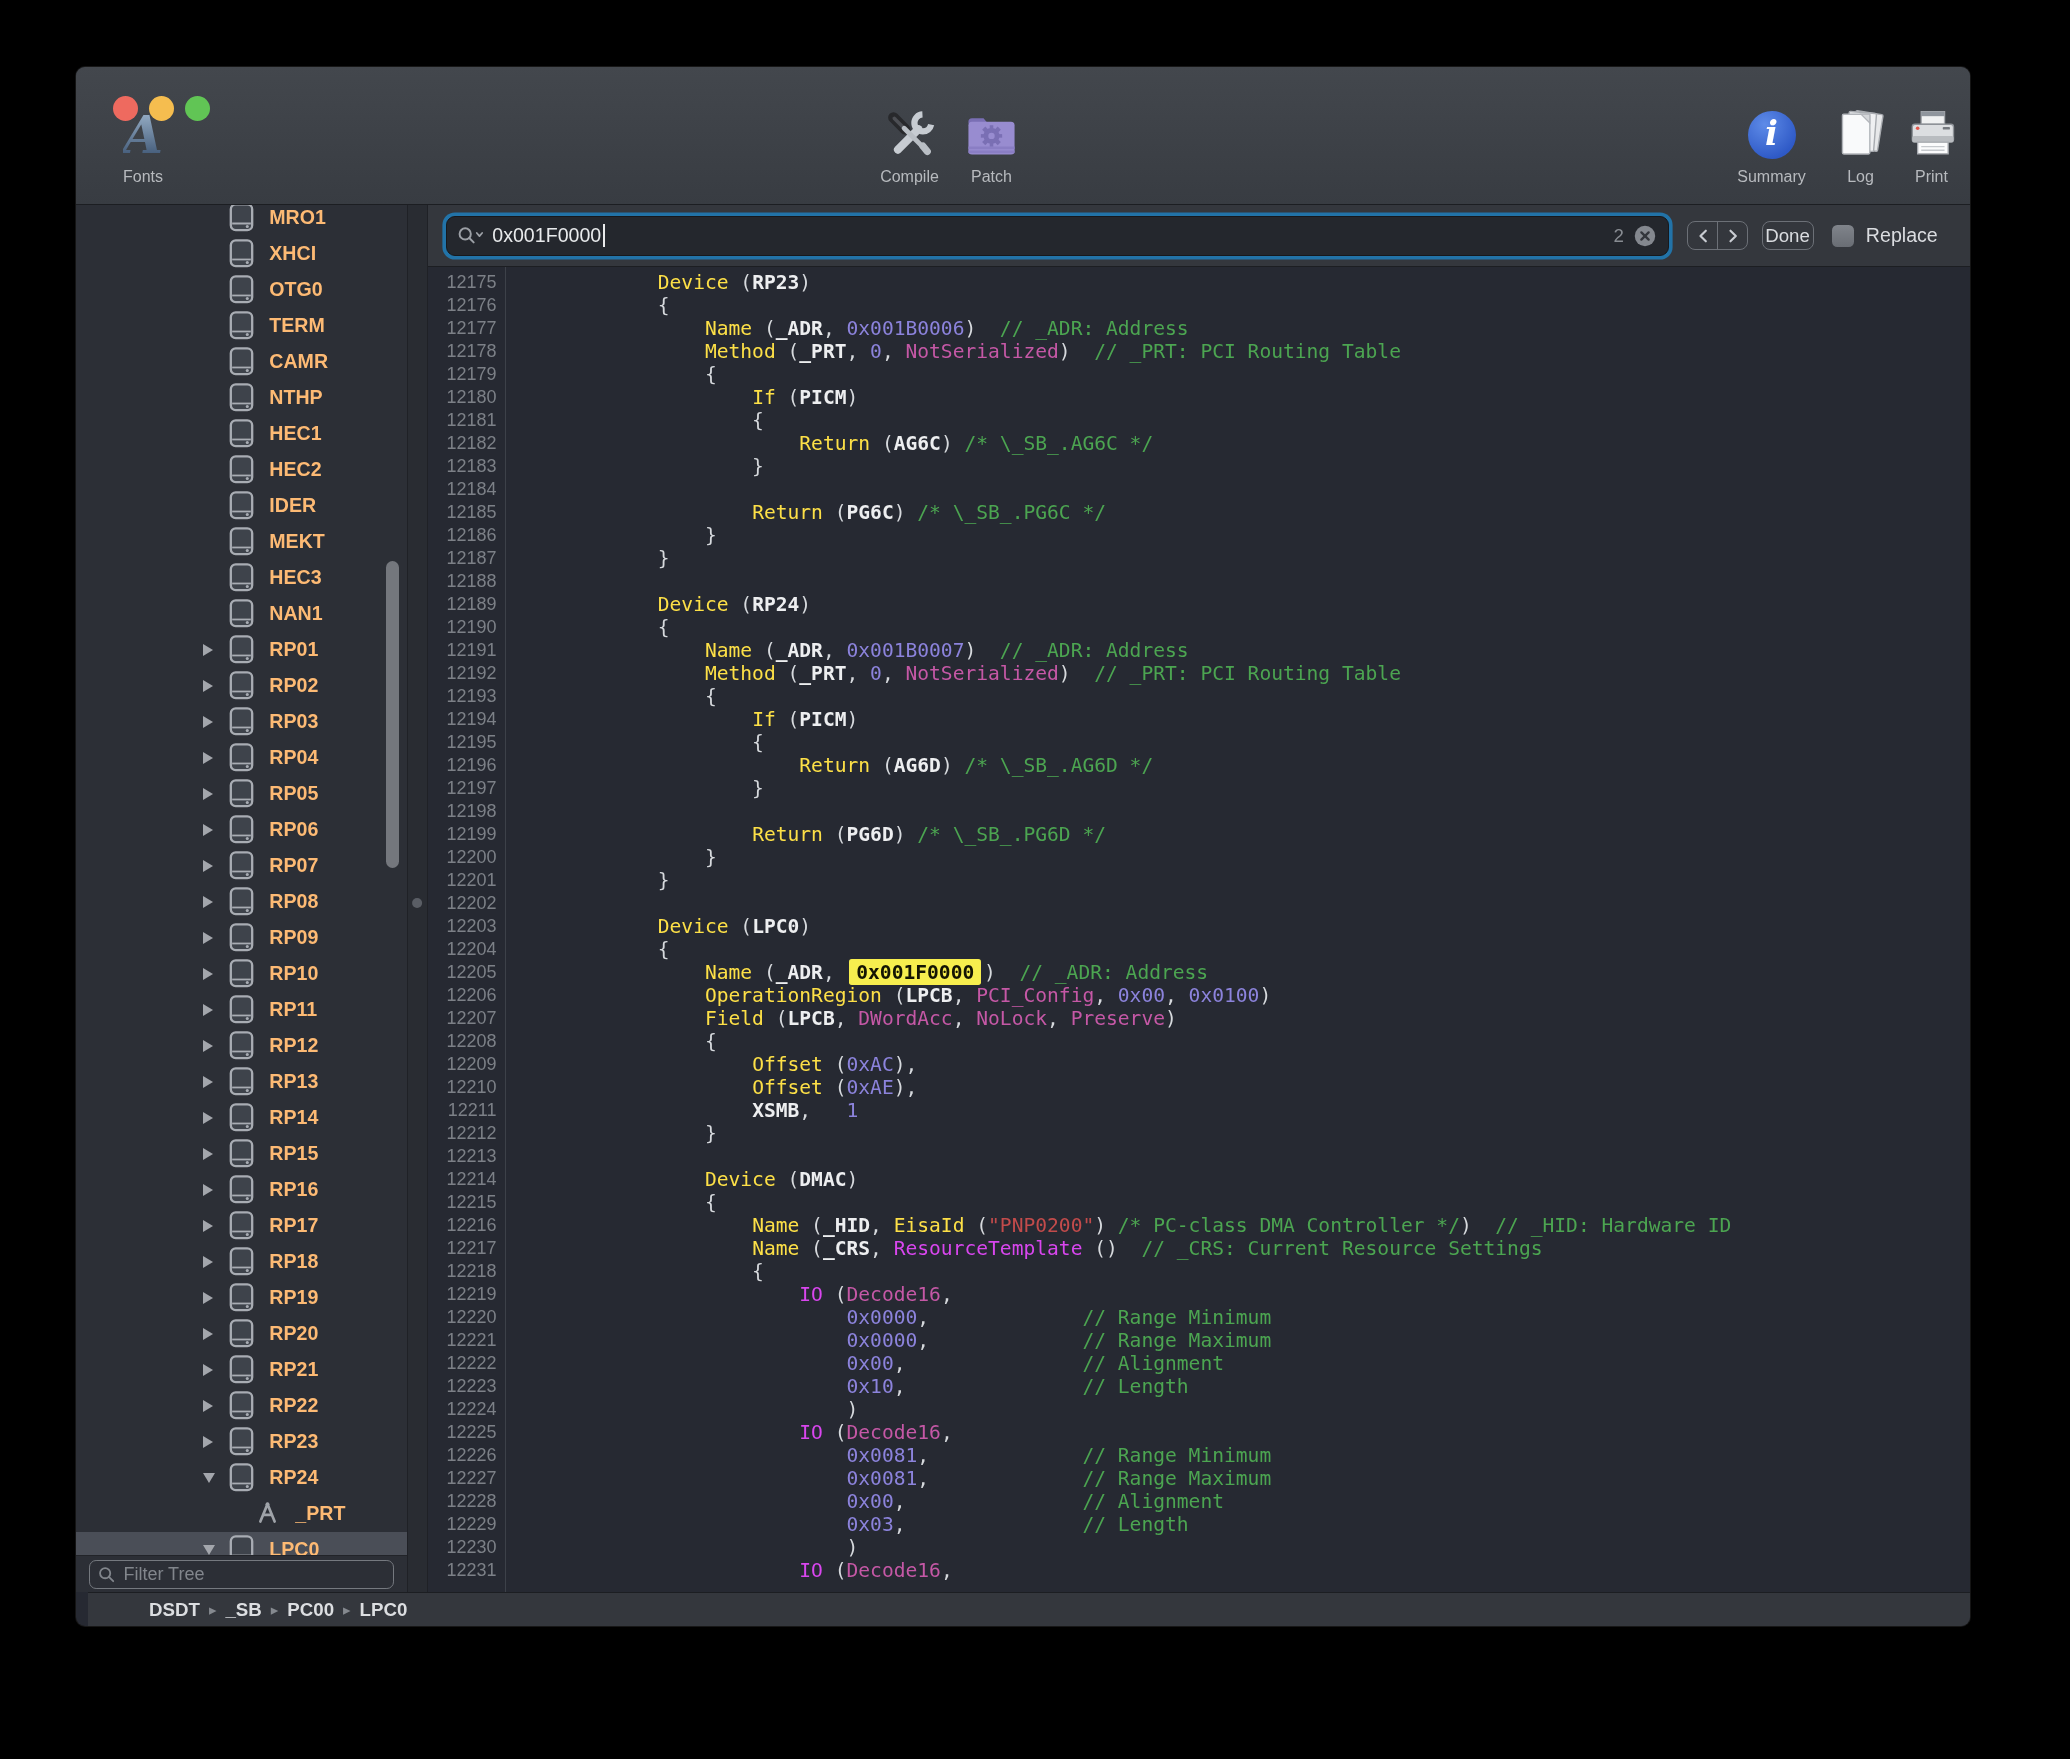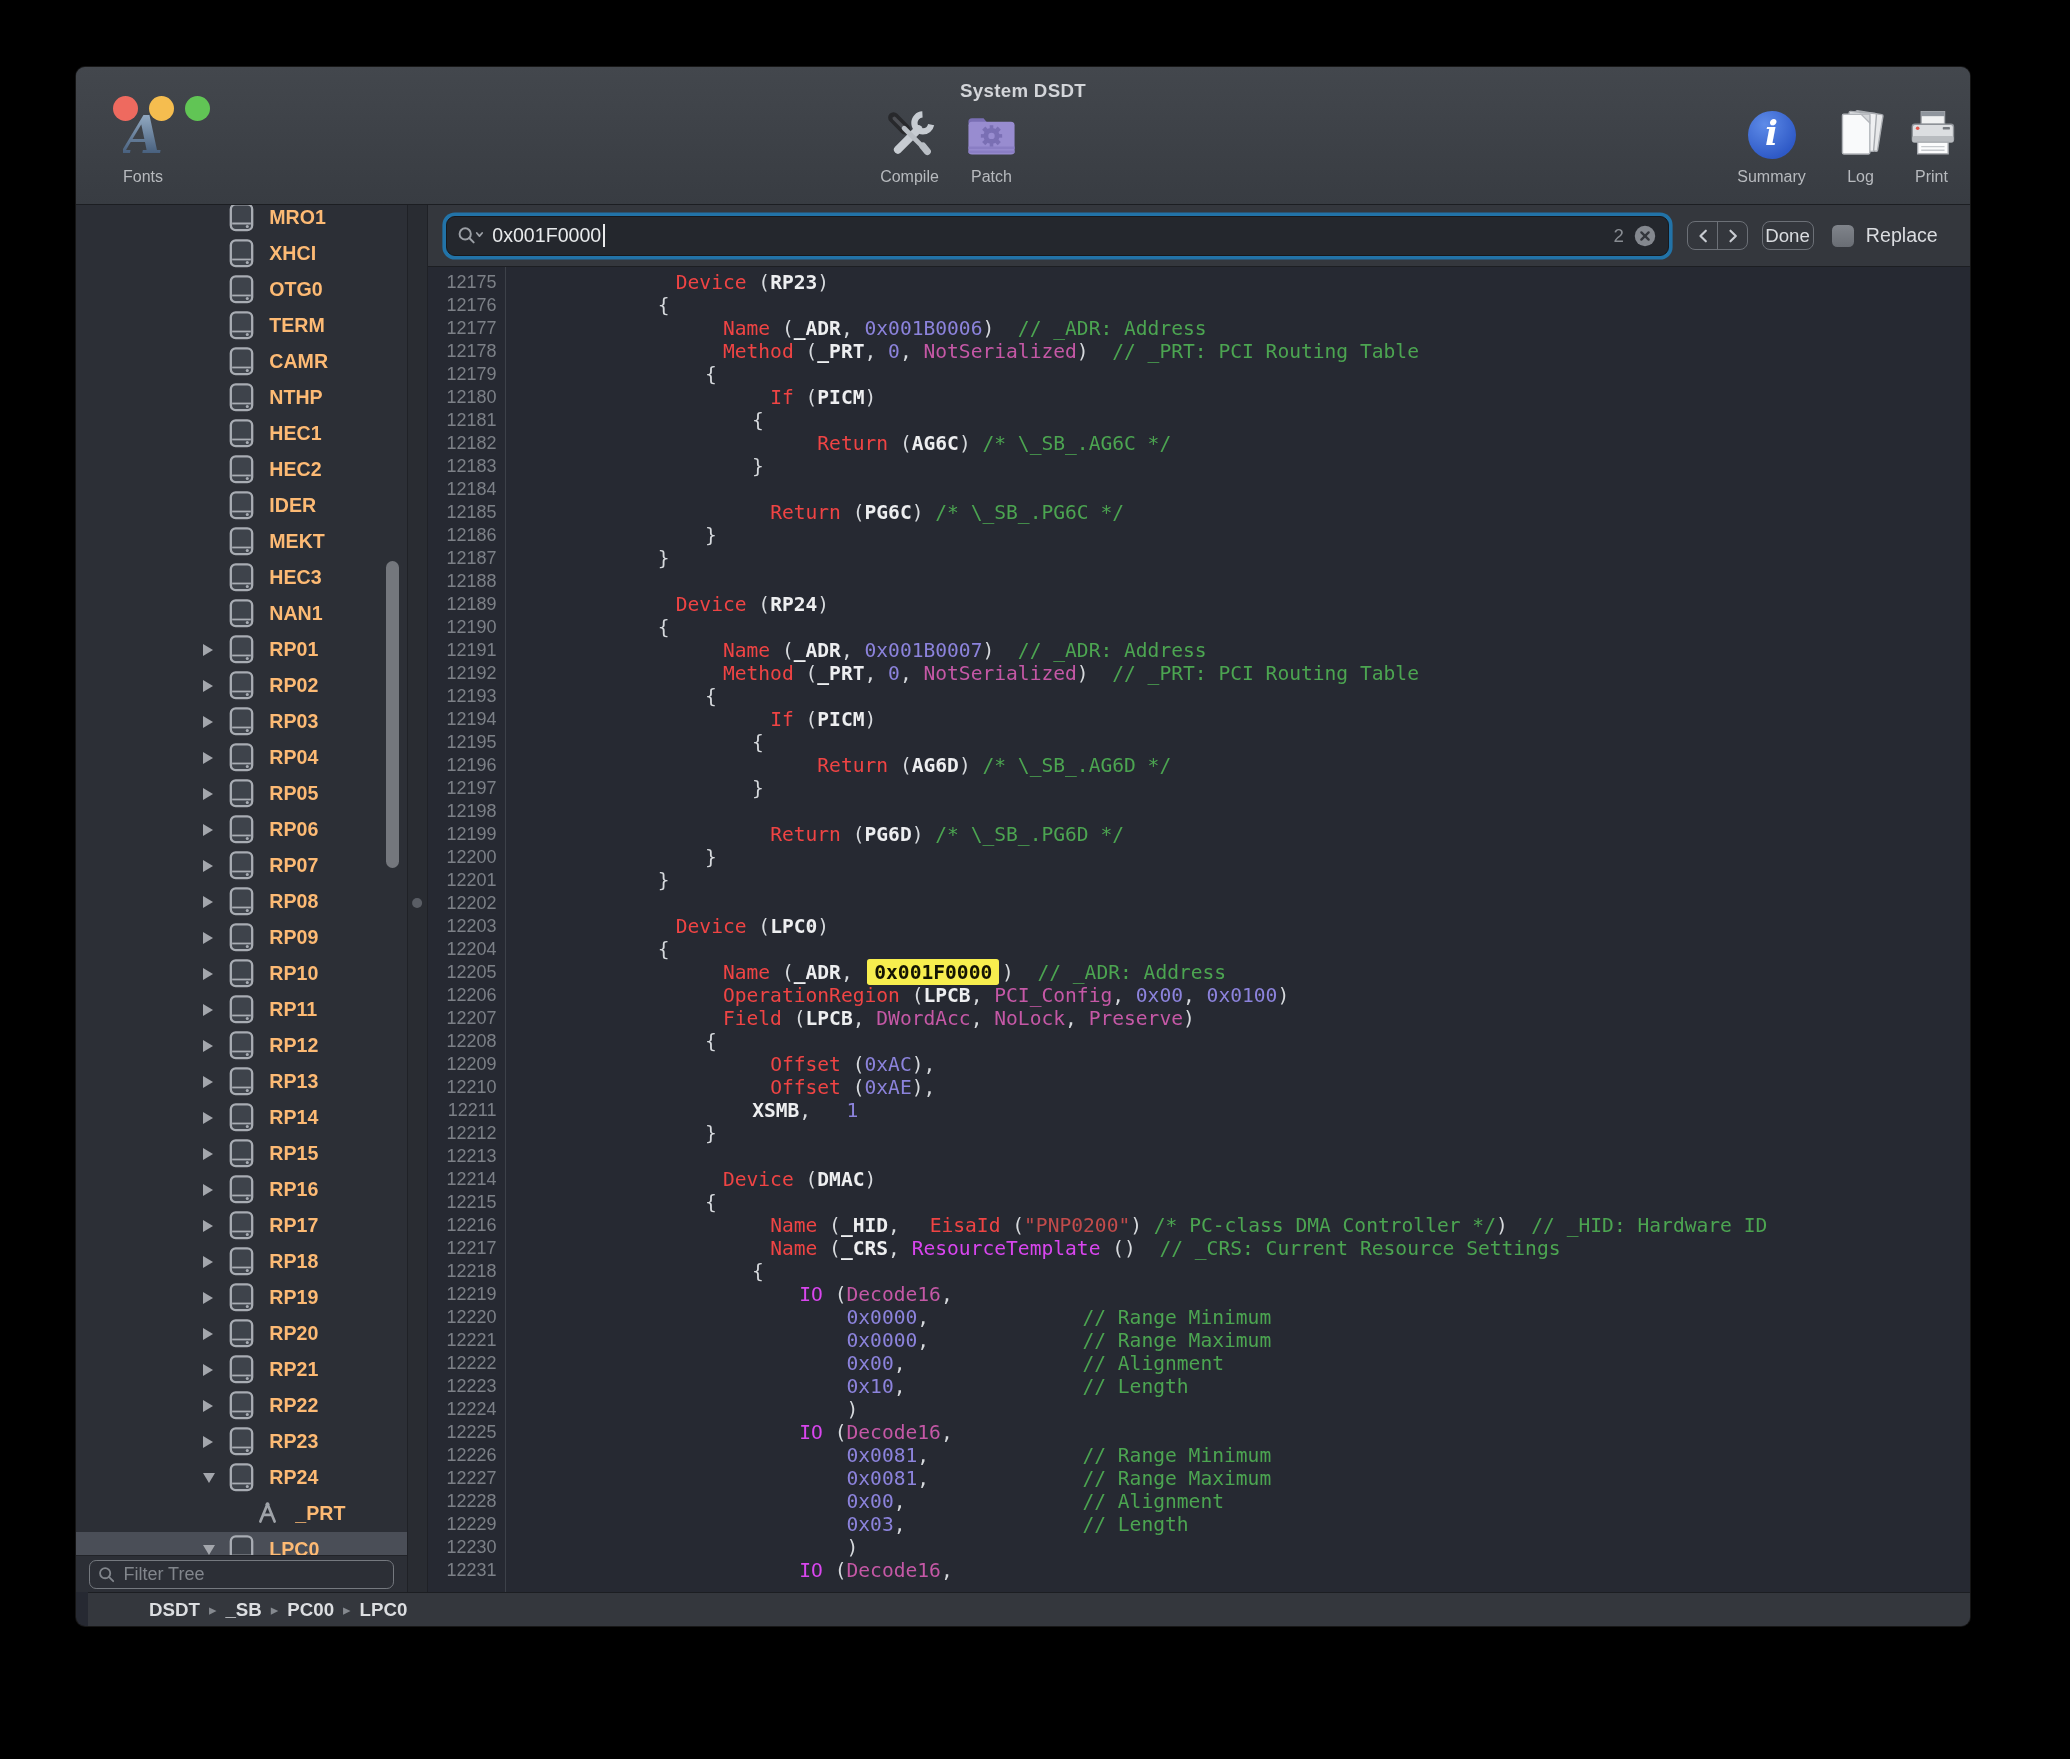--- a/index.html
+++ b/index.html
@@ -91,21 +91,21 @@
   
   .codearea { flex:1; display:flex; background:#262932; overflow:hidden;
               font-family:"DejaVu Sans Mono", monospace; font-size:19.6px; line-height:23px; }
   .gutter { width:78px; flex:none; border-right:0.9px solid #3d4149; padding:3.6px 8px 0 0;
             text-align:right; color:#7c8087; font-family:"Liberation Sans", sans-serif;
             font-size:18px; }
   .gn { height:23px; }
   .code { flex:1; padding:3.6px 0 0 10.7px; white-space:pre; overflow:hidden; }
   .cl { min-height:23px; }
   .t-p { color:#d6d9dd; }
-  .t-k { color:#ef4444;margin-left:18px; }
+  .t-k { color:#fde047; }
   .t-i { color:#edeef0; font-weight:bold; }
   .t-n { color:#8c83dc; }
   .t-m { color:#c558a6; }
   .t-c { color:#4ca551; }
   .t-o { color:#d946ef; }
   .t-s { color:#c24b4b; }
   .t-hl { background:#f7ee4e; color:#141403; font-weight:bold; padding:1.8px 7.1px;
           border-radius:2.7px; margin:0 2.7px; }
 
   
@@ -117,21 +117,20 @@
 </style>
 </head>
 <body>
 
 <div class="window">
 
   <div class="toolbar">
     <div class="traffic t-close"></div>
     <div class="traffic t-min"></div>
     <div class="traffic t-zoom"></div>
-    <div class="win-title">System DSDT</div>
 
     <div class="tb-item" style="left:4.5px;">
       <div class="tb-ic">
           <span class="fonts-a">A</span>
         </div>
       <div class="tb-label">Fonts</div>
     </div>
 
     <div class="tb-item" style="left:771px;align-items:center;">
       <div class="tb-ic">

